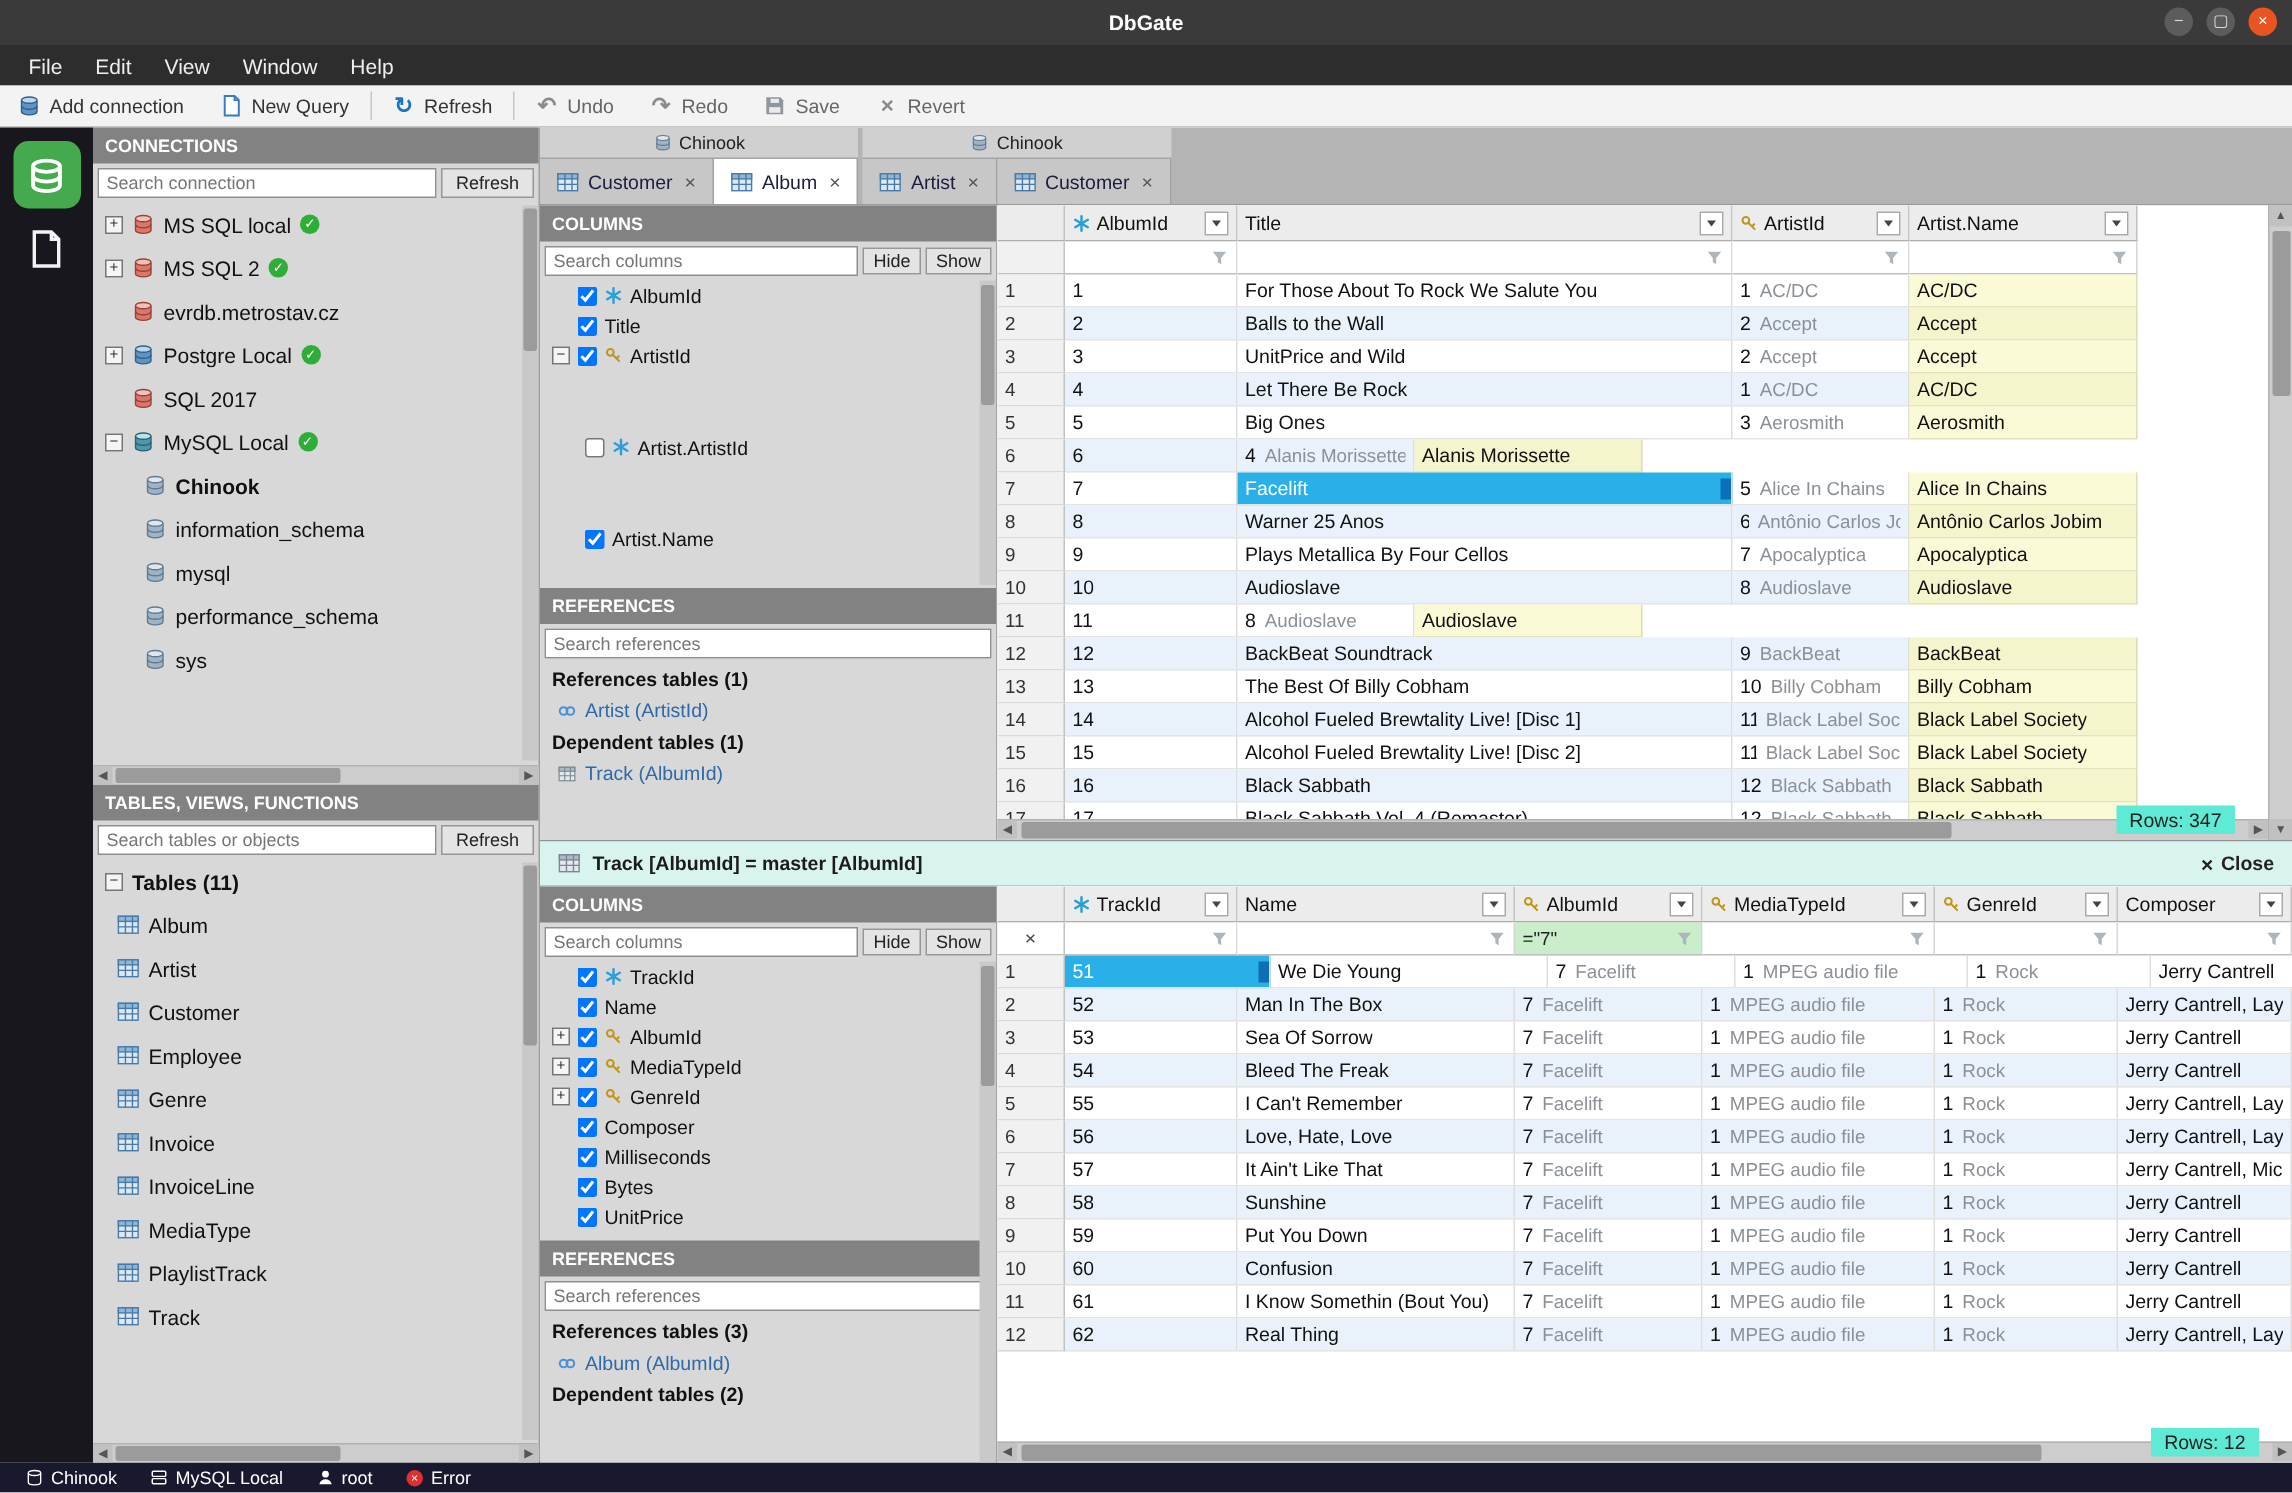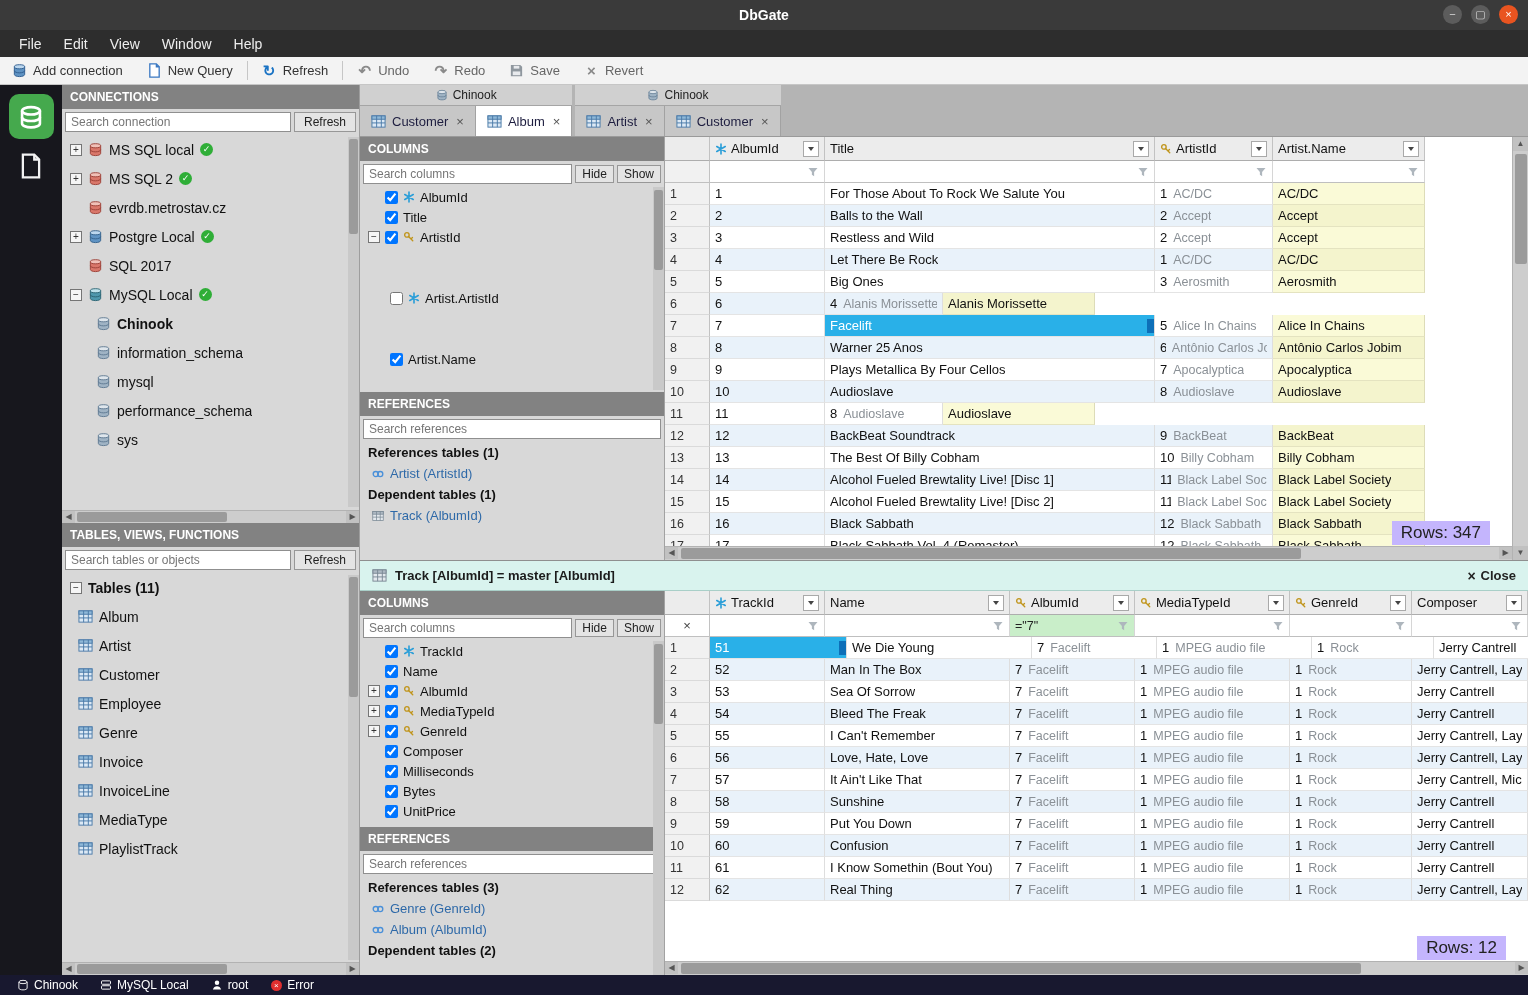--- a/index.html
+++ b/index.html
@@ -95,21 +95,21 @@
   .g-rn { background:#f1f1f1; border-right:1px solid #c2c2c2; border-bottom:1px solid #dadada; color:#333; font-size:12.5px; }
   .g-cell { border-right:1px solid #dedede; border-bottom:1px solid #e4e4e4; font-size:13px; }
   .g-d.alt .g-cell { background:#e9f2fa; }
   .g-cell.comp { background:#fafad7; border-right:1px solid #dddcb8; border-bottom:1px solid #e4e3c0; }
   .g-d.alt .g-cell.comp { background:#f4f4cd; }
   .g-cell.sel { background:#29b0e8; color:#fff; }
   .selhandle { position:absolute; right:0; top:4px; width:7px; height:14px; background:#0d6fb8; }
   .hint { color:#8a9096; margin-left:6px; font-size:12.5px; overflow:hidden; }
   .v { overflow:hidden; }
   .g-fill { border:none; background:transparent; flex:1 1 auto; }
-  .rows-label { position:absolute; right:22px; bottom:15px; background:#c4b5fd; padding:2px 9px; font-size:17px; color:#222; z-index:3; }
+  .rows-label { position:absolute; right:22px; bottom:4px; background:#5eead4; padding:2px 9px; font-size:13px; color:#222; z-index:3; }
   .grid-hscroll { height:14px; }
   .vscroll { width:16px; background:#cdcdcd; border-left:1px solid #b2b2b2; position:relative; flex:none; }
   .vs-btn { position:absolute; left:0; width:15px; height:14px; font-size:8px; color:#555; background:#c1c1c1; text-align:center; line-height:14px; }
   .vs-btn.up { top:0; } .vs-btn.down { bottom:0; }
   .vs-thumb { position:absolute; left:2px; width:12px; top:17px; height:110px; background:#9b9b9b; border-radius:2px; }
 
   
   .detail { height:415px; display:flex; flex-direction:column; border-top:1px solid #8f8f8f; flex:none; }
   .detail-header { height:30px; background:#d9f3ee; border-bottom:1px solid #a9cfc8; display:flex; align-items:center; gap:8px; padding:0 12px; flex:none; }
   .detail-title { font-weight:bold; font-size:13px; color:#1b1b1b; }
@@ -456,20 +456,30 @@
           </div>
           <div class="tree-item" style="padding-left:16px">
             <span class="icon ">
               <svg viewBox="0 0 16 15">
                 <rect x="1" y="1.5" width="14" height="12" fill="#dce9f5" stroke="#4a7aa8"></rect>
                 <rect x="1" y="1.5" width="14" height="3.6" fill="#8fb8d8" stroke="#4a7aa8"></rect>
                 <path d="M6 1.5v12M11 1.5v12M1 9h14" stroke="#4a7aa8" fill="none"></path>
               </svg>
             </span>
             <span class="ti-label">PlaylistTrack</span>
+          </div>
+          <div class="tree-item" style="padding-left:16px">
+            <span class="icon ">
+              <svg viewBox="0 0 16 15">
+                <rect x="1" y="1.5" width="14" height="12" fill="#dce9f5" stroke="#4a7aa8"></rect>
+                <rect x="1" y="1.5" width="14" height="3.6" fill="#8fb8d8" stroke="#4a7aa8"></rect>
+                <path d="M6 1.5v12M11 1.5v12M1 9h14" stroke="#4a7aa8" fill="none"></path>
+              </svg>
+            </span>
+            <span class="ti-label">Track</span>
           </div>
           <div class="panel-vscroll" style="top:2px;bottom:2px">
             <span class="sb-thumb-v" style="top:2px;height:120px"></span>
           </div>
         </div>
       <div class="hscroll">
         <span class="sb-btn left">◀</span>
         <span class="sb-thumb" style="left:15px;width:150px"></span>
         <span class="sb-btn right">▶</span>
       </div>
@@ -749,21 +759,21 @@
                   <span class="v">Accept</span>
                 </div>
                 <div class="g-c g-fill"></div>
               </div>
               <div class="g-row g-d">
                 <div class="g-c g-rn" style="width:45px">3</div>
                 <div class="g-c g-cell" style="width:115px">
                   <span class="v">3</span>
                 </div>
                 <div class="g-c g-cell" style="width:330px">
-                  <span class="v">Restless and Wild</span>
+                  <span class="v">UnitPrice and Wild</span>
                 </div>
                 <div class="g-c g-cell" style="width:118px">
                   <span class="v">2</span>
                   <span class="hint">Accept</span>
                 </div>
                 <div class="g-c g-cell comp" style="width:152px">
                   <span class="v">Accept</span>
                 </div>
                 <div class="g-c g-fill"></div>
               </div>
@@ -1109,31 +1119,20 @@
                   <input type="checkbox" checked="" style="">
                   <span>UnitPrice</span>
                 </div>
               </div>
               <div class="panel-header">REFERENCES</div>
               <div class="search-row">
                 <input class="search-input" placeholder="Search references" style="">
               </div>
               <div class="refs">
                 <div class="refs-title">References tables (3)</div>
-                <div class="ref-link">
-                  <span class="icon sm">
-                    <svg viewBox="0 0 16 16">
-                      <g fill="none" stroke="#4a90d9" stroke-width="1.8">
-                        <circle cx="5" cy="8" r="3.4"></circle>
-                        <circle cx="11" cy="8" r="3.4"></circle>
-                      </g>
-                    </svg>
-                  </span>
-                  <span>Genre (GenreId)</span>
-                </div>
                 <div class="ref-link">
                   <span class="icon sm">
                     <svg viewBox="0 0 16 16">
                       <g fill="none" stroke="#4a90d9" stroke-width="1.8">
                         <circle cx="5" cy="8" r="3.4"></circle>
                         <circle cx="11" cy="8" r="3.4"></circle>
                       </g>
                     </svg>
                   </span>
                   <span>Album (AlbumId)</span>

